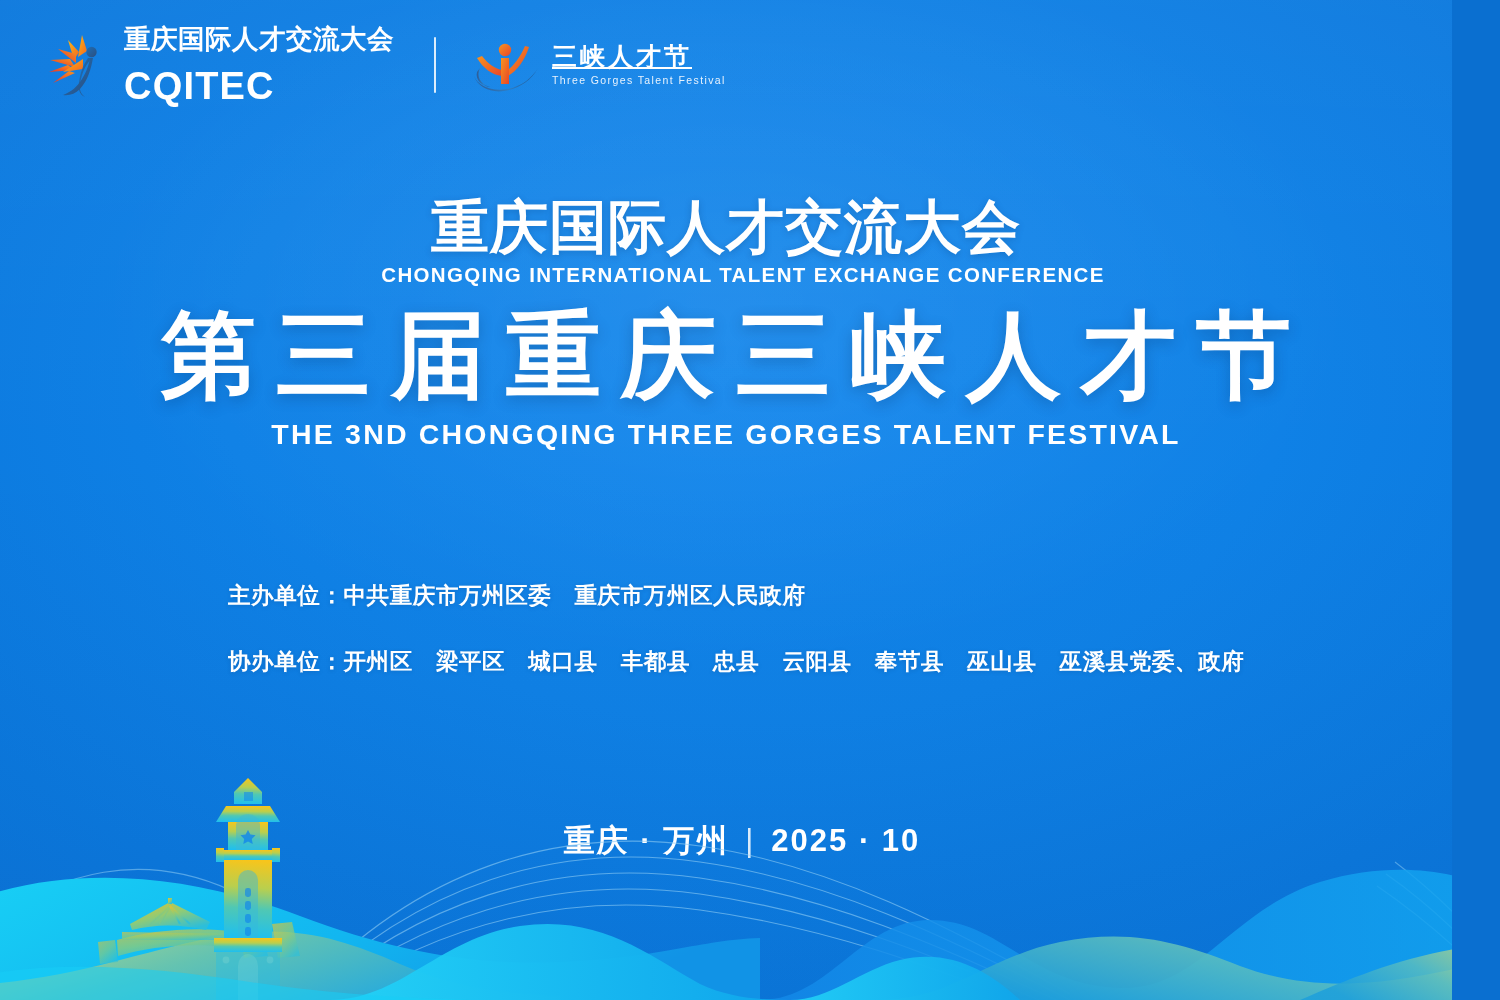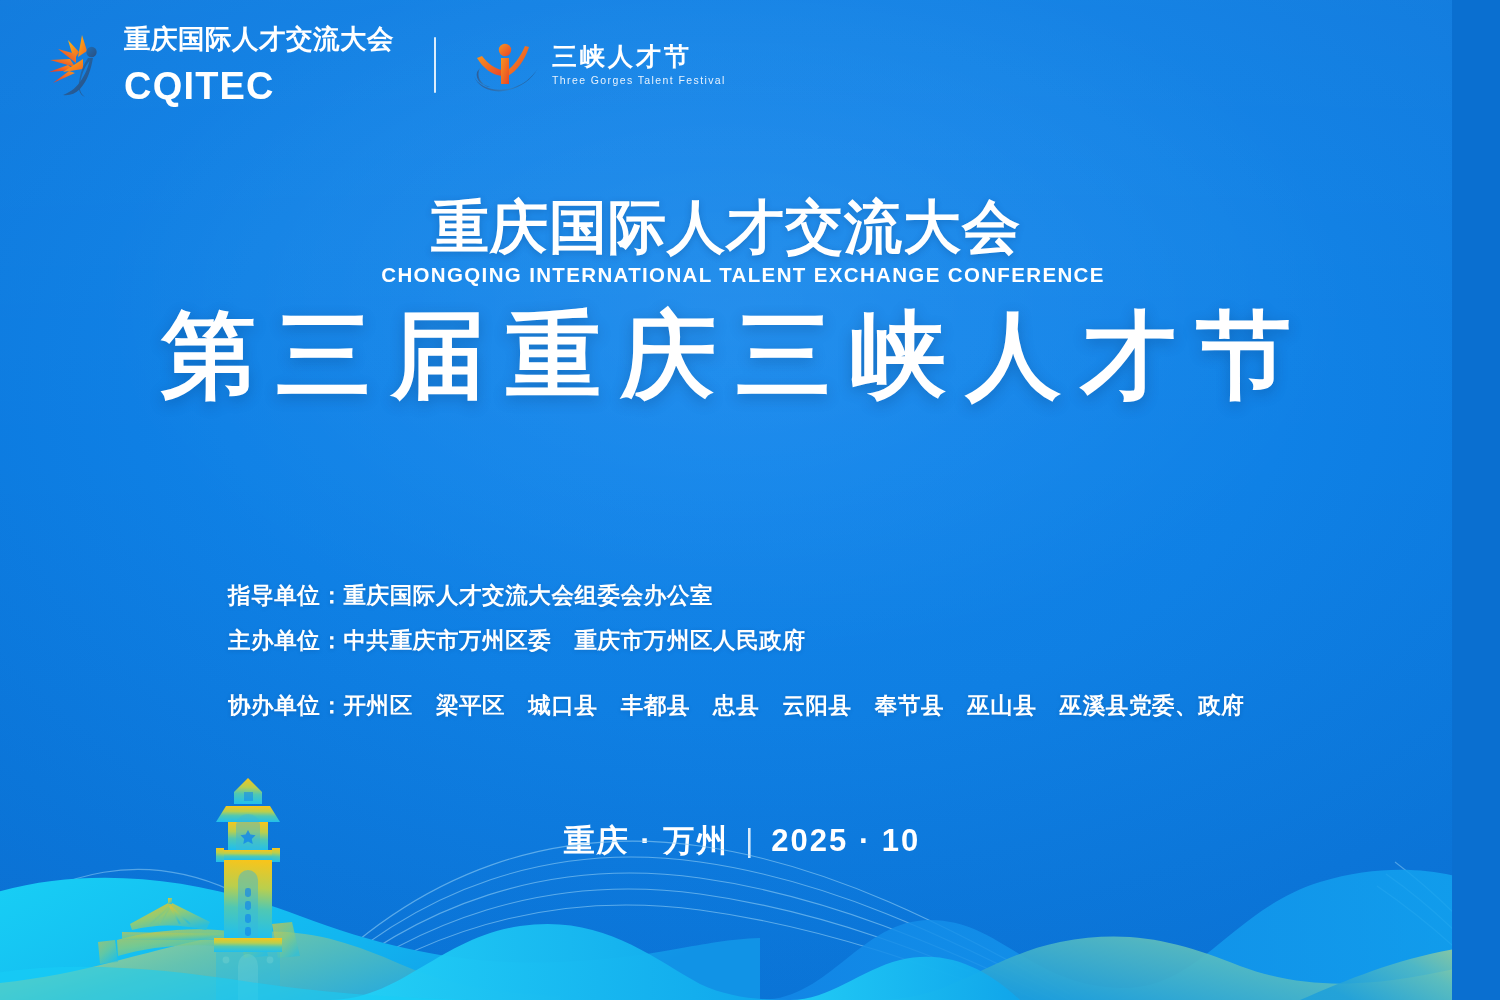--- a/index.html
+++ b/index.html
@@ -70,20 +70,21 @@
     background: rgba(255,255,255,0.85);
     margin: 0 32px 0 40px;
     border-radius: 1px;
   }
   .tg-cn {
     font-size: 25px;
     font-weight: 700;
     letter-spacing: 3px;
     line-height: 1.1;
     white-space: nowrap;
+    text-decoration: underline;
   }
   .tg-en {
     font-size: 10.5px;
     font-weight: 400;
     letter-spacing: 1.4px;
     line-height: 1.2;
     margin-top: 4px;
     color: #e7f2fd;
     white-space: nowrap;
   }
@@ -258,24 +259,24 @@
         <div class="tg-en">Three Gorges Talent Festival</div>
       </div>
     </div>
 
   </div>
 
   <div class="titles">
     <div class="conf-cn">重庆国际人才交流大会</div>
     <div class="conf-en">CHONGQING  INTERNATIONAL TALENT EXCHANGE CONFERENCE</div>
     <div class="festival-cn">第三届重庆三峡人才节</div>
+    <div class="festival-en">THE 3ND CHONGQING THREE GORGES TALENT FESTIVAL</div>
   </div>
 
   <div class="orgs">
-    <div class="org-line">指导单位：重庆国际人才交流大会组委会办公室</div>
     <div class="org-line">主办单位：中共重庆市万州区委　重庆市万州区人民政府</div>
     <div class="org-line">协办单位：开州区　梁平区　城口县　丰都县　忠县　云阳县　奉节县　巫山县　巫溪县党委、政府</div>
   </div>
 
   <div class="dateline">
     <span>重庆 · 万州</span><span class="sep">|</span><span>2025 · 10</span>
   </div>
 
   <svg class="bottom-art" viewBox="0 0 1500 230" preserveAspectRatio="none">
     <defs>

